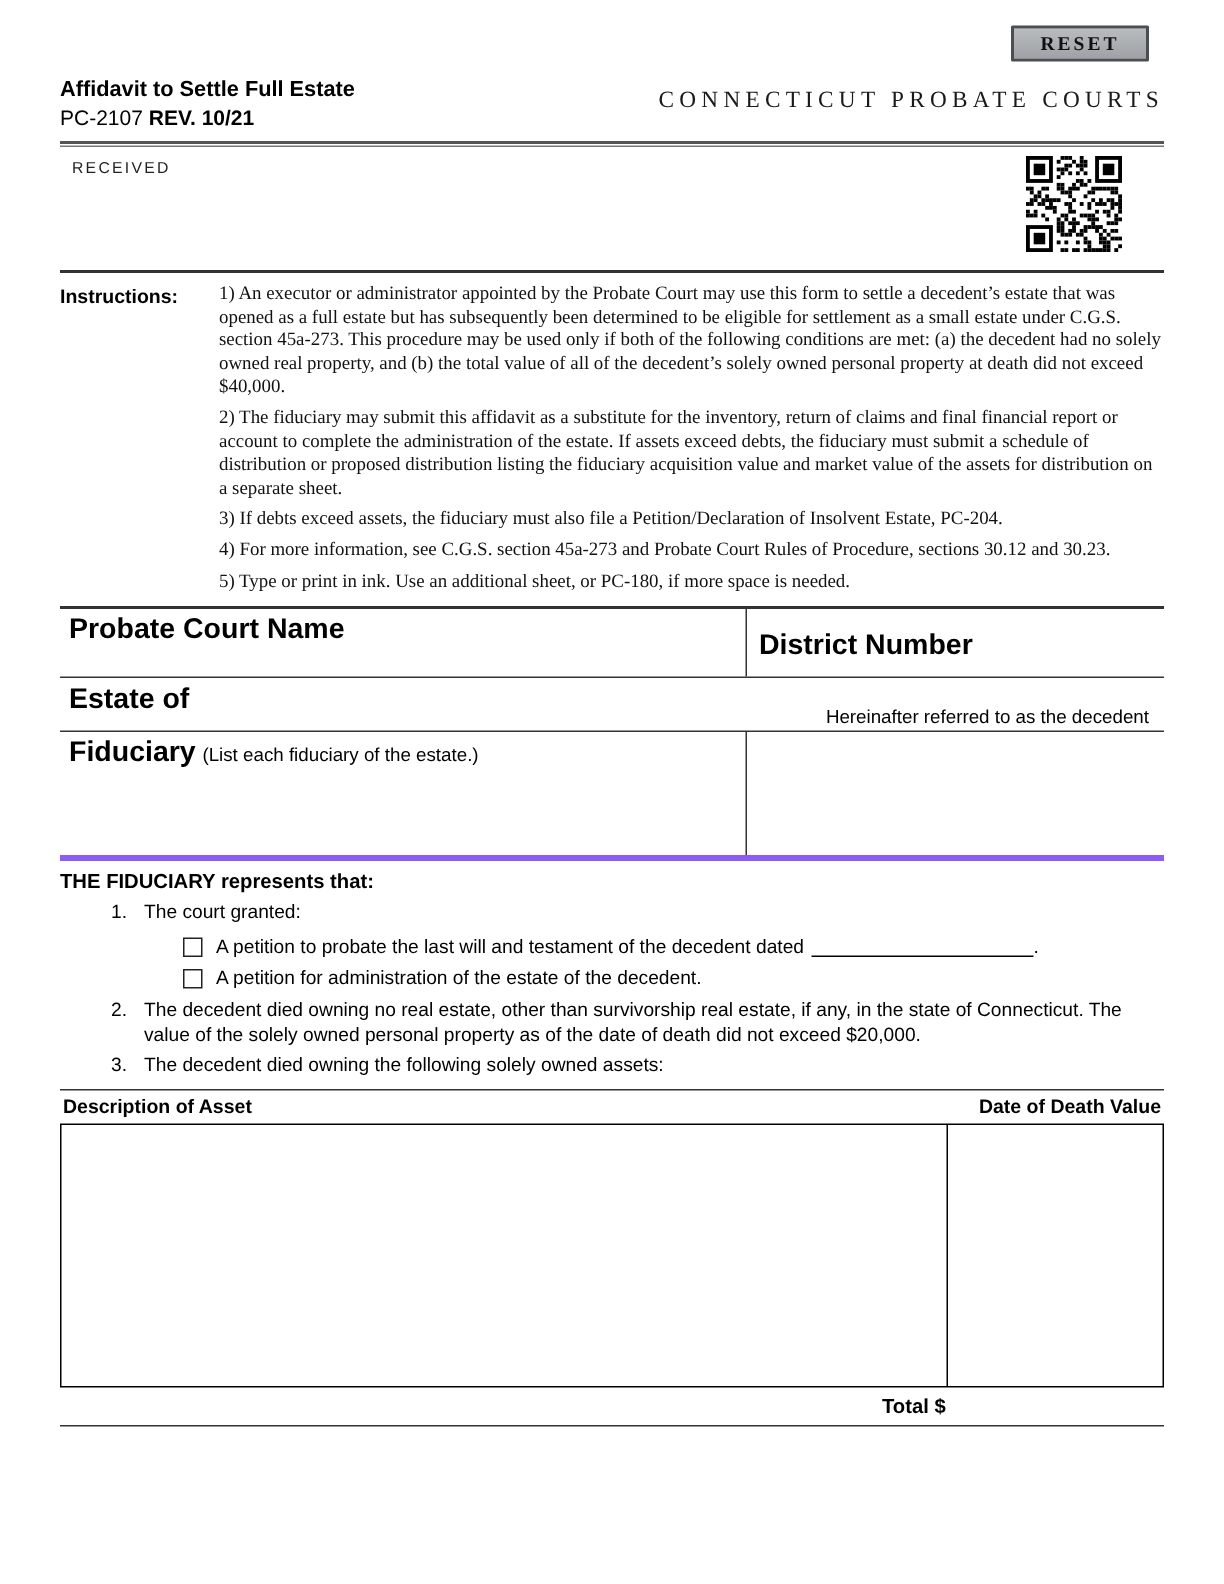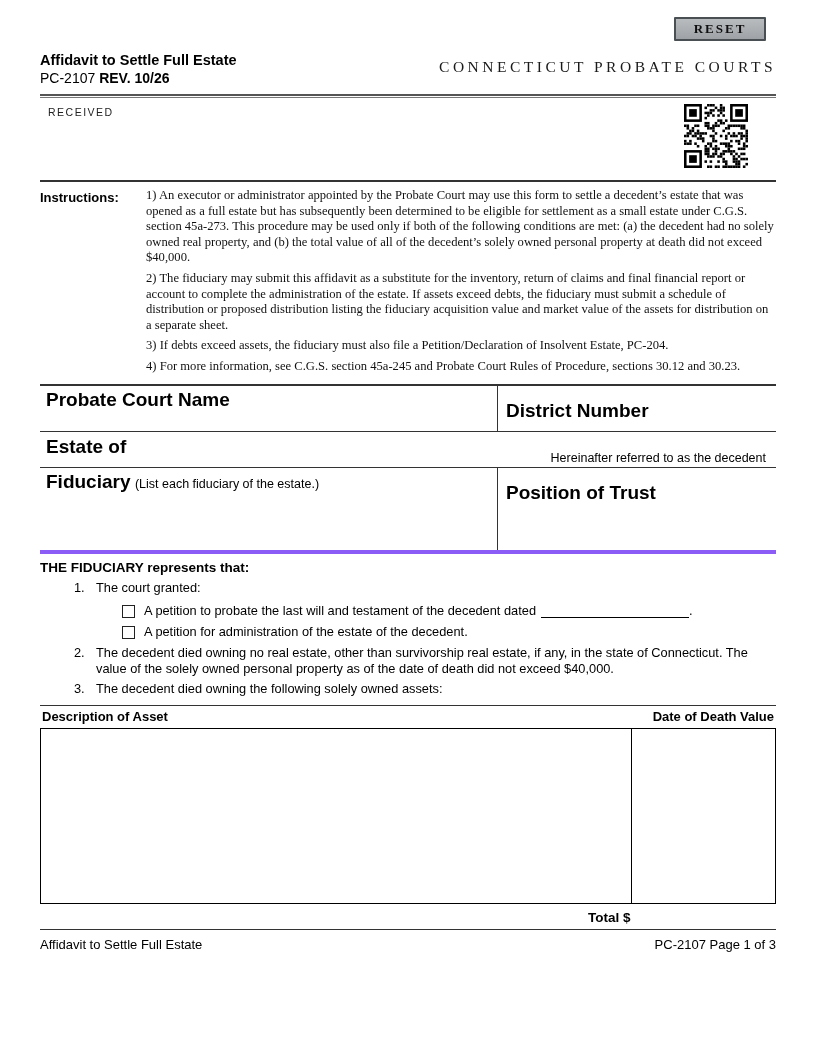--- a/index.html
+++ b/index.html
@@ -80,21 +80,21 @@
 
 <div class="page">
 
   <button class="reset-btn">RESET</button>
 
   <div class="header">
     <div class="header-left">
       <div class="form-title">Affidavit to Settle Full Estate</div>
       <div class="form-number-line">
         <span>PC-2107</span>
-        <span class="rev">REV. 10/26</span>
+        <span class="rev">REV. 10/21</span>
       </div>
     </div>
     <div class="court-name">CONNECTICUT PROBATE COURTS</div>
   </div>
 
   <div class="rule-double"></div>
 
   <div class="received-row">
     <span class="received-label">RECEIVED</span>
     <span class="qr"><svg width="64" height="64" xmlns="http://www.w3.org/2000/svg">
@@ -301,21 +301,22 @@
   </div>
 
   <div class="rule-heavy"></div>
 
   <div class="instructions">
     <div class="instructions-label">Instructions:</div>
     <div class="instructions-body">
       <p>1)  An executor or administrator appointed by the Probate Court may use this form to settle a decedent’s estate that was opened as a full estate but has subsequently been determined to be eligible for settlement as a small estate under C.G.S. section 45a-273. This procedure may be used only if both of the following conditions are met:  (a) the decedent had no solely owned real property, and (b) the total value of all of the decedent’s solely owned personal property at death did not exceed $40,000.</p>
       <p>2)  The fiduciary may submit this affidavit as a substitute for the inventory, return of claims and final financial report or account to complete the administration of the estate. If assets exceed debts, the fiduciary must submit a schedule of distribution or proposed distribution listing the fiduciary acquisition value and market value of the assets for distribution on a separate sheet.</p>
       <p>3)  If debts exceed assets, the fiduciary must also file a Petition/Declaration of Insolvent Estate, PC-204.</p>
-      <p>4)  For more information, see C.G.S. section 45a-245 and Probate Court Rules of Procedure, sections 30.12 and 30.23.</p>
+      <p>4)  For more information, see C.G.S. section 45a-273 and Probate Court Rules of Procedure, sections 30.12 and 30.23.</p>
+      <p>5)  Type or print in ink. Use an additional sheet, or PC-180, if more space is needed.</p>
     </div>
   </div>
 
   <div class="section-rule"></div>
 
   <div class="grid-row court-row">
     <div class="cell-left">
       <div class="cell-label">Probate Court Name</div>
       <div class="cell-input"></div>
     </div>
@@ -330,21 +331,20 @@
     <div class="decedent-note">Hereinafter referred to as the decedent</div>
   </div>
 
   <div class="grid-row fiduciary-row">
     <div class="cell-left">
       <span class="cell-label">Fiduciary</span>
       <span class="cell-note">(List each fiduciary of the estate.)</span>
       <div class="cell-input" style="height:56px;"></div>
     </div>
     <div class="cell-right">
-      <div class="cell-label">Position of Trust</div>
       <div class="cell-input" style="height:56px;"></div>
     </div>
   </div>
 
   <div class="rep-heading">THE FIDUCIARY represents that:</div>
 
   <div class="rep-item">
     <span class="rep-num">1.</span>
     <span class="rep-text">The court granted:</span>
   </div>
@@ -356,21 +356,21 @@
     <span>.</span>
   </div>
 
   <div class="checkbox-row">
     <span class="checkbox"></span>
     <span>A petition for administration of the estate of the decedent.</span>
   </div>
 
   <div class="rep-item">
     <span class="rep-num">2.</span>
-    <span class="rep-text">The decedent died owning no real estate, other than survivorship real estate, if any, in the state of Connecticut. The value of the solely owned personal property as of the date of death did not exceed $40,000.</span>
+    <span class="rep-text">The decedent died owning no real estate, other than survivorship real estate, if any, in the state of Connecticut. The value of the solely owned personal property as of the date of death did not exceed $20,000.</span>
   </div>
 
   <div class="rep-item">
     <span class="rep-num">3.</span>
     <span class="rep-text">The decedent died owning the following solely owned assets:</span>
   </div>
 
   <div class="assets-rule"></div>
 
   <div class="assets-header">

